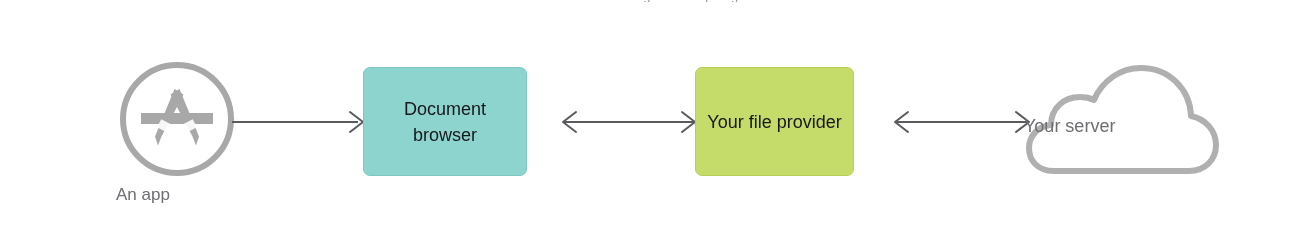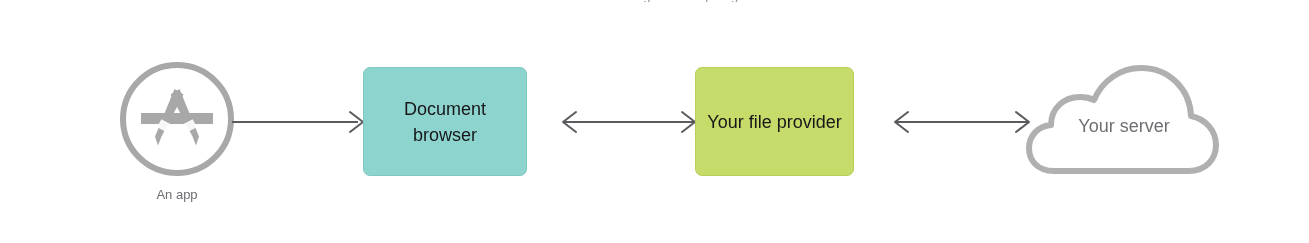--- a/index.html
+++ b/index.html
@@ -53,22 +53,21 @@
     left: 1px;
     top: 1px;
     width: 120px;
     height: 120px;
   }
   .app-label {
     position: absolute;
     left: 0;
     top: 126px;
     width: 122px;
-    text-align: center;
-    font-size: 13px;
+    font-size: 17px;
     color: #6e6e73;
     line-height: 22px;
   }
 
   
   .node-box {
     position: absolute;
     border-radius: 7px;
     box-sizing: border-box;
     display: flex;
@@ -111,21 +110,20 @@
   .cloud-svg {
     position: absolute;
     left: 0;
     top: 0;
   }
   .cloud-label {
     position: absolute;
     left: 0;
     top: 58px;
     width: 200px;
-    text-align: center;
     font-size: 18px;
     color: #6e6e73;
     line-height: 24px;
   }
 
   
   .connector {
     position: absolute;
     top: 104px;
     height: 36px;

